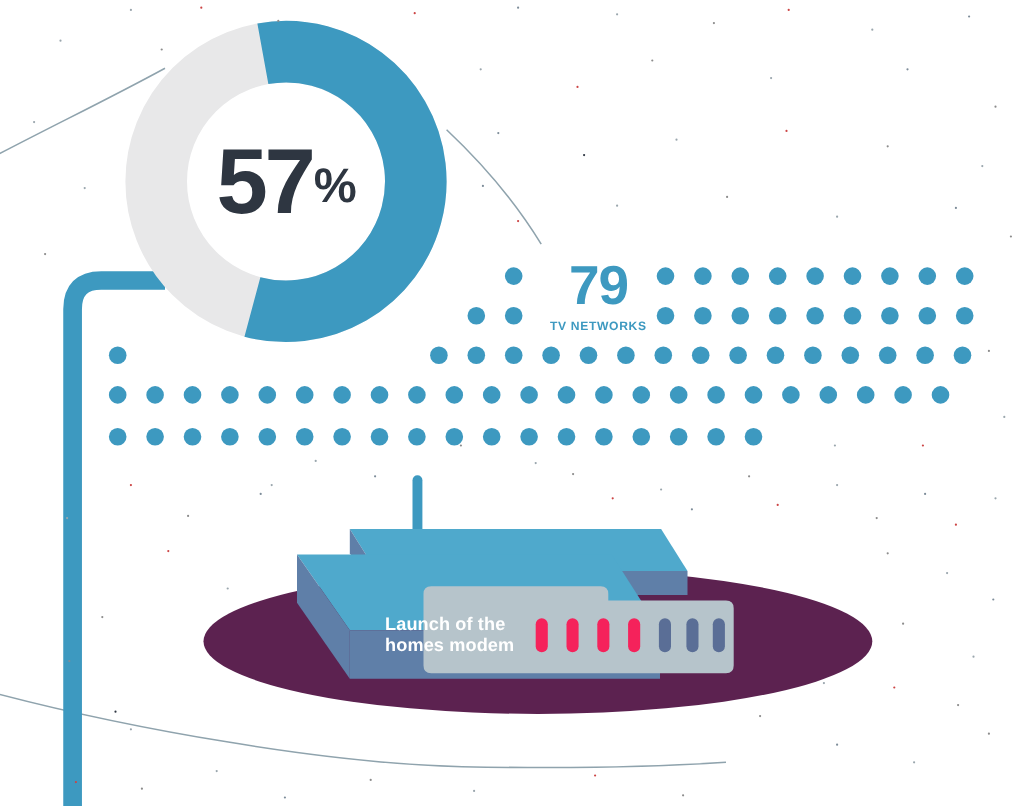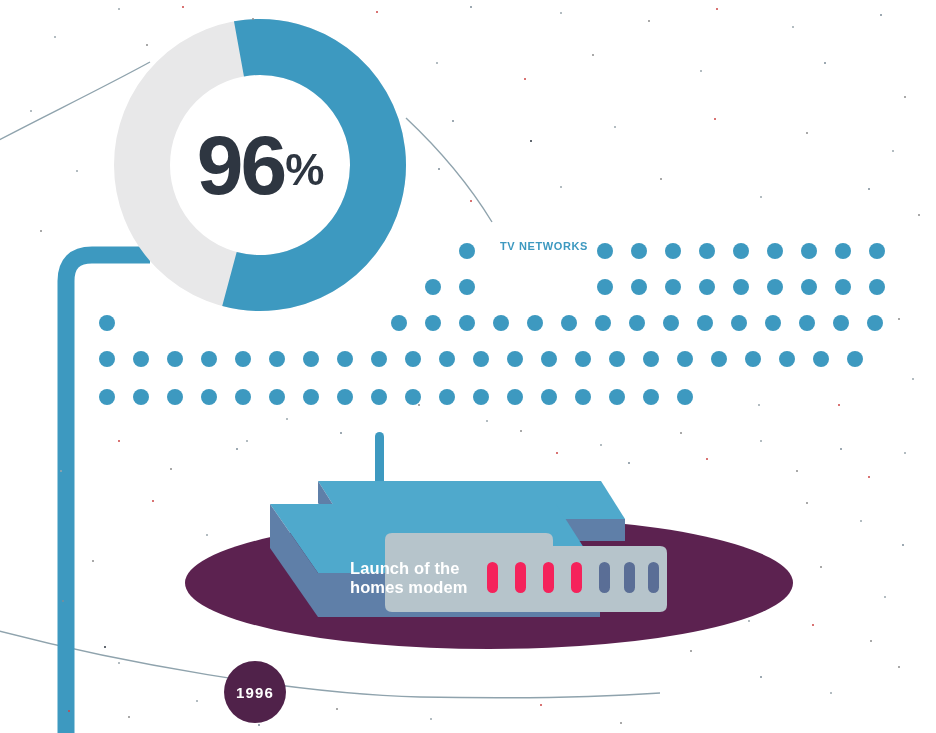--- a/index.html
+++ b/index.html
@@ -37,21 +37,21 @@
     position:absolute;border-radius:50%;
     display:flex;align-items:center;justify-content:center;
     color:#ffffff;font-weight:bold;letter-spacing:1.2px;
   }
   #badge-1990{left:68px;top:49px;width:69px;height:69px;background:#50224A;font-size:16px;}
   #badge-1996{left:224px;top:661px;width:62px;height:62px;background:#50224A;font-size:15px;}
 
   
   #networks-label{position:absolute;left:484px;top:236px;width:120px;text-align:center;color:#3D99C0;}
   #networks-number{font-size:50px;font-weight:bold;line-height:.92;letter-spacing:-1px;}
-  #networks-caption{font-size:11px;font-weight:bold;letter-spacing:.6px;margin-top:4px;}
+  #networks-caption{font-size:11px;font-weight:bold;letter-spacing:.6px;margin-top:9px;}
 
   
   #modem-label{
     position:absolute;left:350px;top:559px;width:140px;
     color:#ffffff;font-size:16.5px;font-weight:bold;line-height:1.18;letter-spacing:.1px;
   }
 
   
   #caption-1996{
     position:absolute;left:300px;top:668px;width:372px;
@@ -78,21 +78,21 @@
 
   <div id="donut-wrap">
     <svg width="300" height="300" viewBox="0 0 300 300">
 
       <circle cx="150" cy="150" r="118" fill="none" stroke="#E8E8E9" stroke-width="56"></circle>
 
       <circle id="donut-arc" cx="150" cy="150" r="118" fill="none" stroke="#3D99C0" stroke-width="56" stroke-dasharray="422.60704376089893 318.80882248629223" transform="rotate(-75 150 150) scale(-1,1) translate(-300,0)"></circle>
     </svg>
     <div id="donut-center">
       <div id="donut-bignum">
-        <span class="num">96</span>
+        <span class="num">57</span>
         <span class="pct">%</span>
       </div>
     </div>
   </div>
 
   <div class="layer" id="dot-grid">
       <div class="dot" style="left: 459px; top: 243px; width: 16px; height: 16px; background: rgb(61, 153, 192);"></div>
       <div class="dot" style="left: 597px; top: 243px; width: 16px; height: 16px; background: rgb(61, 153, 192);"></div>
       <div class="dot" style="left: 631px; top: 243px; width: 16px; height: 16px; background: rgb(61, 153, 192);"></div>
       <div class="dot" style="left: 665px; top: 243px; width: 16px; height: 16px; background: rgb(61, 153, 192);"></div>
@@ -166,20 +166,21 @@
       <div class="dot" style="left: 473px; top: 389px; width: 16px; height: 16px; background: rgb(61, 153, 192);"></div>
       <div class="dot" style="left: 507px; top: 389px; width: 16px; height: 16px; background: rgb(61, 153, 192);"></div>
       <div class="dot" style="left: 541px; top: 389px; width: 16px; height: 16px; background: rgb(61, 153, 192);"></div>
       <div class="dot" style="left: 575px; top: 389px; width: 16px; height: 16px; background: rgb(61, 153, 192);"></div>
       <div class="dot" style="left: 609px; top: 389px; width: 16px; height: 16px; background: rgb(61, 153, 192);"></div>
       <div class="dot" style="left: 643px; top: 389px; width: 16px; height: 16px; background: rgb(61, 153, 192);"></div>
       <div class="dot" style="left: 677px; top: 389px; width: 16px; height: 16px; background: rgb(61, 153, 192);"></div>
     </div>
 
   <div id="networks-label">
+    <div id="networks-number">79</div>
     <div id="networks-caption">TV NETWORKS</div>
   </div>
 
   <svg class="layer" viewBox="0 0 936 733" width="936" height="733">
 
     <ellipse cx="489" cy="583" rx="304" ry="66" fill="#5C2250"></ellipse>
 
     <rect x="375" y="432" width="9" height="72" rx="4.5" fill="#3D99C0"></rect>
 
     <polygon points="318,481 601,481 625,519 342,519" fill="#4FA9CC"></polygon>
@@ -204,23 +205,20 @@
       <rect x="624" y="562" width="11" height="31" rx="5.5" fill="#5A6E96"></rect>
       <rect x="648" y="562" width="11" height="31" rx="5.5" fill="#5A6E96"></rect>
     </g>
   </svg>
 
   <div id="modem-label">
     <div>Launch of the</div>
     <div>homes modem</div>
   </div>
 
-  <div class="year-badge" id="badge-1996">
-    <span>1996</span>
-  </div>
 
 
   <div class="layer" id="speck-layer">
       <div class="speck" style="left: 118px; top: 8px; width: 2px; height: 2px; background: rgb(154, 166, 173);"></div>
       <div class="speck" style="left: 182px; top: 6px; width: 2px; height: 2px; background: rgb(204, 68, 68);"></div>
       <div class="speck" style="left: 252px; top: 18px; width: 2px; height: 2px; background: rgb(140, 140, 140);"></div>
       <div class="speck" style="left: 376px; top: 11px; width: 2px; height: 2px; background: rgb(204, 68, 68);"></div>
       <div class="speck" style="left: 470px; top: 6px; width: 2px; height: 2px; background: rgb(125, 140, 153);"></div>
       <div class="speck" style="left: 560px; top: 12px; width: 2px; height: 2px; background: rgb(154, 166, 173);"></div>
       <div class="speck" style="left: 648px; top: 20px; width: 2px; height: 2px; background: rgb(140, 140, 140);"></div>

